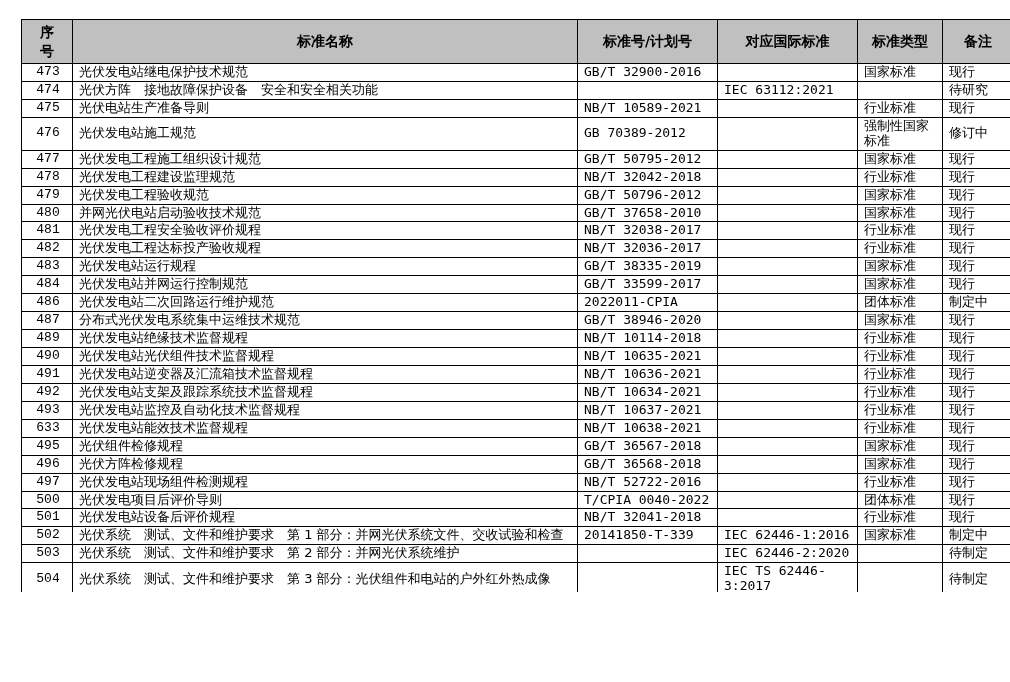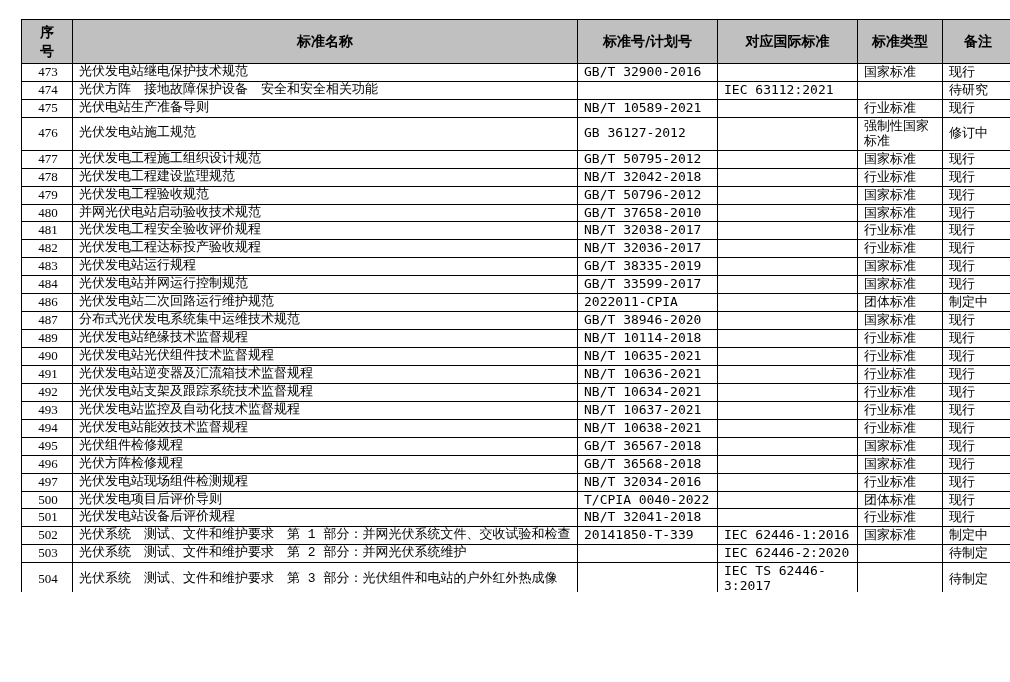--- a/index.html
+++ b/index.html
@@ -47,25 +47,25 @@
     line-height:1.35;
   }
   table.standards tbody tr{height:17px;}
   table.standards td{
     font-size:13px;
     line-height:1.15;
     padding:1px 4px 1px 6px;
   }
   td.col-seq{
     text-align:center;
-    font-family:Liberation Serif, serif;
+    font-family:Liberation Mono, monospace;
     font-size:12px;
     padding:1px 2px;
   }
-  td.col-name{padding-left:6px;white-space:pre-wrap;font-family:Liberation Mono, monospace;}
+  td.col-name{padding-left:6px;white-space:pre-wrap;}
   td.col-std_no,td.col-intl{
     font-family:"DejaVu Sans Mono",monospace;
     font-size:12px;
     padding-left:12px;
     line-height:1.3;
   }
   td.col-type{padding-left:8px;}
   td.col-remark{padding-left:8px;}
   .page-number{
     position:absolute;
@@ -121,21 +121,21 @@
           <td class="col-seq">475</td>
           <td class="col-name">光伏电站生产准备导则</td>
           <td class="col-std_no">NB/T 10589-2021</td>
           <td class="col-intl"></td>
           <td class="col-type">行业标准</td>
           <td class="col-remark">现行</td>
         </tr>
         <tr>
           <td class="col-seq">476</td>
           <td class="col-name">光伏发电站施工规范</td>
-          <td class="col-std_no">GB 36127-2012</td>
+          <td class="col-std_no">GB 70389-2012</td>
           <td class="col-intl"></td>
           <td class="col-type">强制性国家标准</td>
           <td class="col-remark">修订中</td>
         </tr>
         <tr>
           <td class="col-seq">477</td>
           <td class="col-name">光伏发电工程施工组织设计规范</td>
           <td class="col-std_no">GB/T 50795-2012</td>
           <td class="col-intl"></td>
           <td class="col-type">国家标准</td>
@@ -247,21 +247,21 @@
         </tr>
         <tr>
           <td class="col-seq">493</td>
           <td class="col-name">光伏发电站监控及自动化技术监督规程</td>
           <td class="col-std_no">NB/T 10637-2021</td>
           <td class="col-intl"></td>
           <td class="col-type">行业标准</td>
           <td class="col-remark">现行</td>
         </tr>
         <tr>
-          <td class="col-seq">494</td>
+          <td class="col-seq">633</td>
           <td class="col-name">光伏发电站能效技术监督规程</td>
           <td class="col-std_no">NB/T 10638-2021</td>
           <td class="col-intl"></td>
           <td class="col-type">行业标准</td>
           <td class="col-remark">现行</td>
         </tr>
         <tr>
           <td class="col-seq">495</td>
           <td class="col-name">光伏组件检修规程</td>
           <td class="col-std_no">GB/T 36567-2018</td>
@@ -273,21 +273,21 @@
           <td class="col-seq">496</td>
           <td class="col-name">光伏方阵检修规程</td>
           <td class="col-std_no">GB/T 36568-2018</td>
           <td class="col-intl"></td>
           <td class="col-type">国家标准</td>
           <td class="col-remark">现行</td>
         </tr>
         <tr>
           <td class="col-seq">497</td>
           <td class="col-name">光伏发电站现场组件检测规程</td>
-          <td class="col-std_no">NB/T 32034-2016</td>
+          <td class="col-std_no">NB/T 52722-2016</td>
           <td class="col-intl"></td>
           <td class="col-type">行业标准</td>
           <td class="col-remark">现行</td>
         </tr>
         <tr>
           <td class="col-seq">500</td>
           <td class="col-name">光伏发电项目后评价导则</td>
           <td class="col-std_no">T/CPIA 0040-2022</td>
           <td class="col-intl"></td>
           <td class="col-type">团体标准</td>

